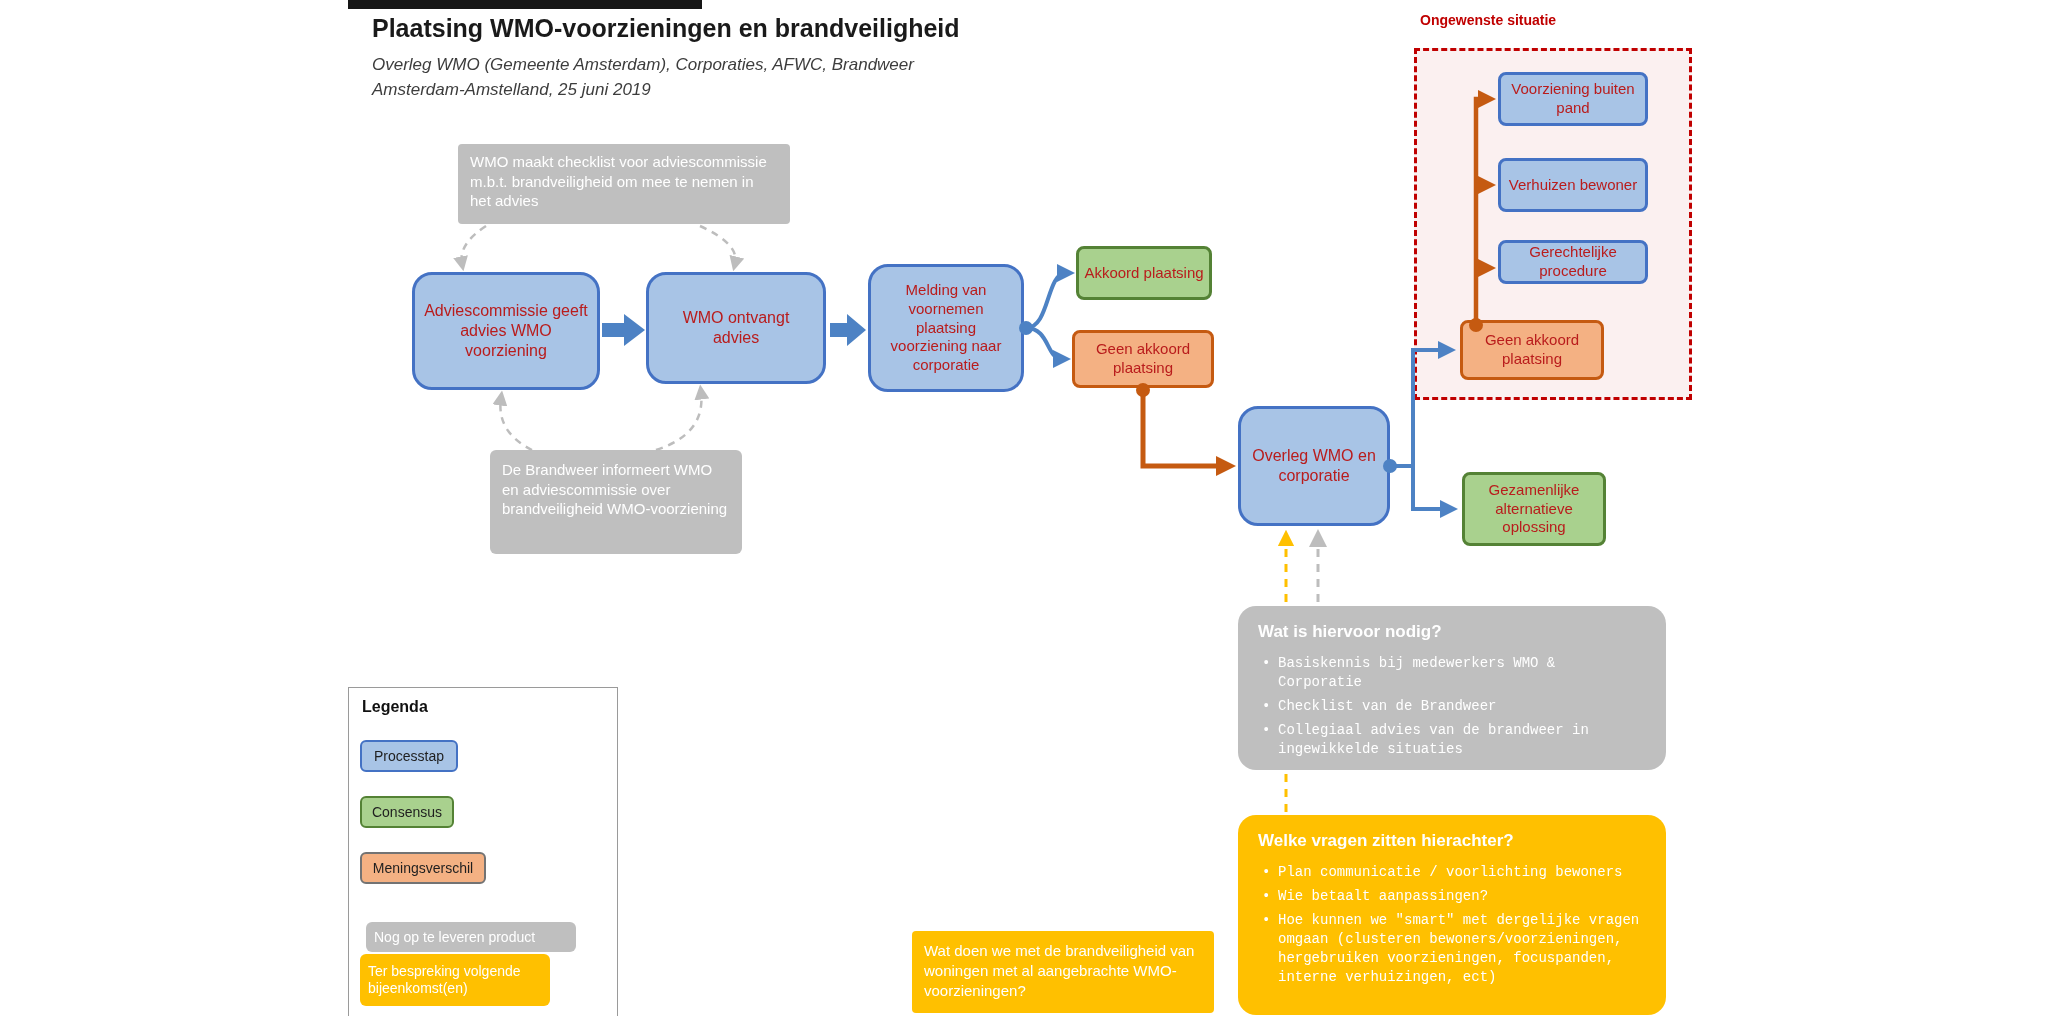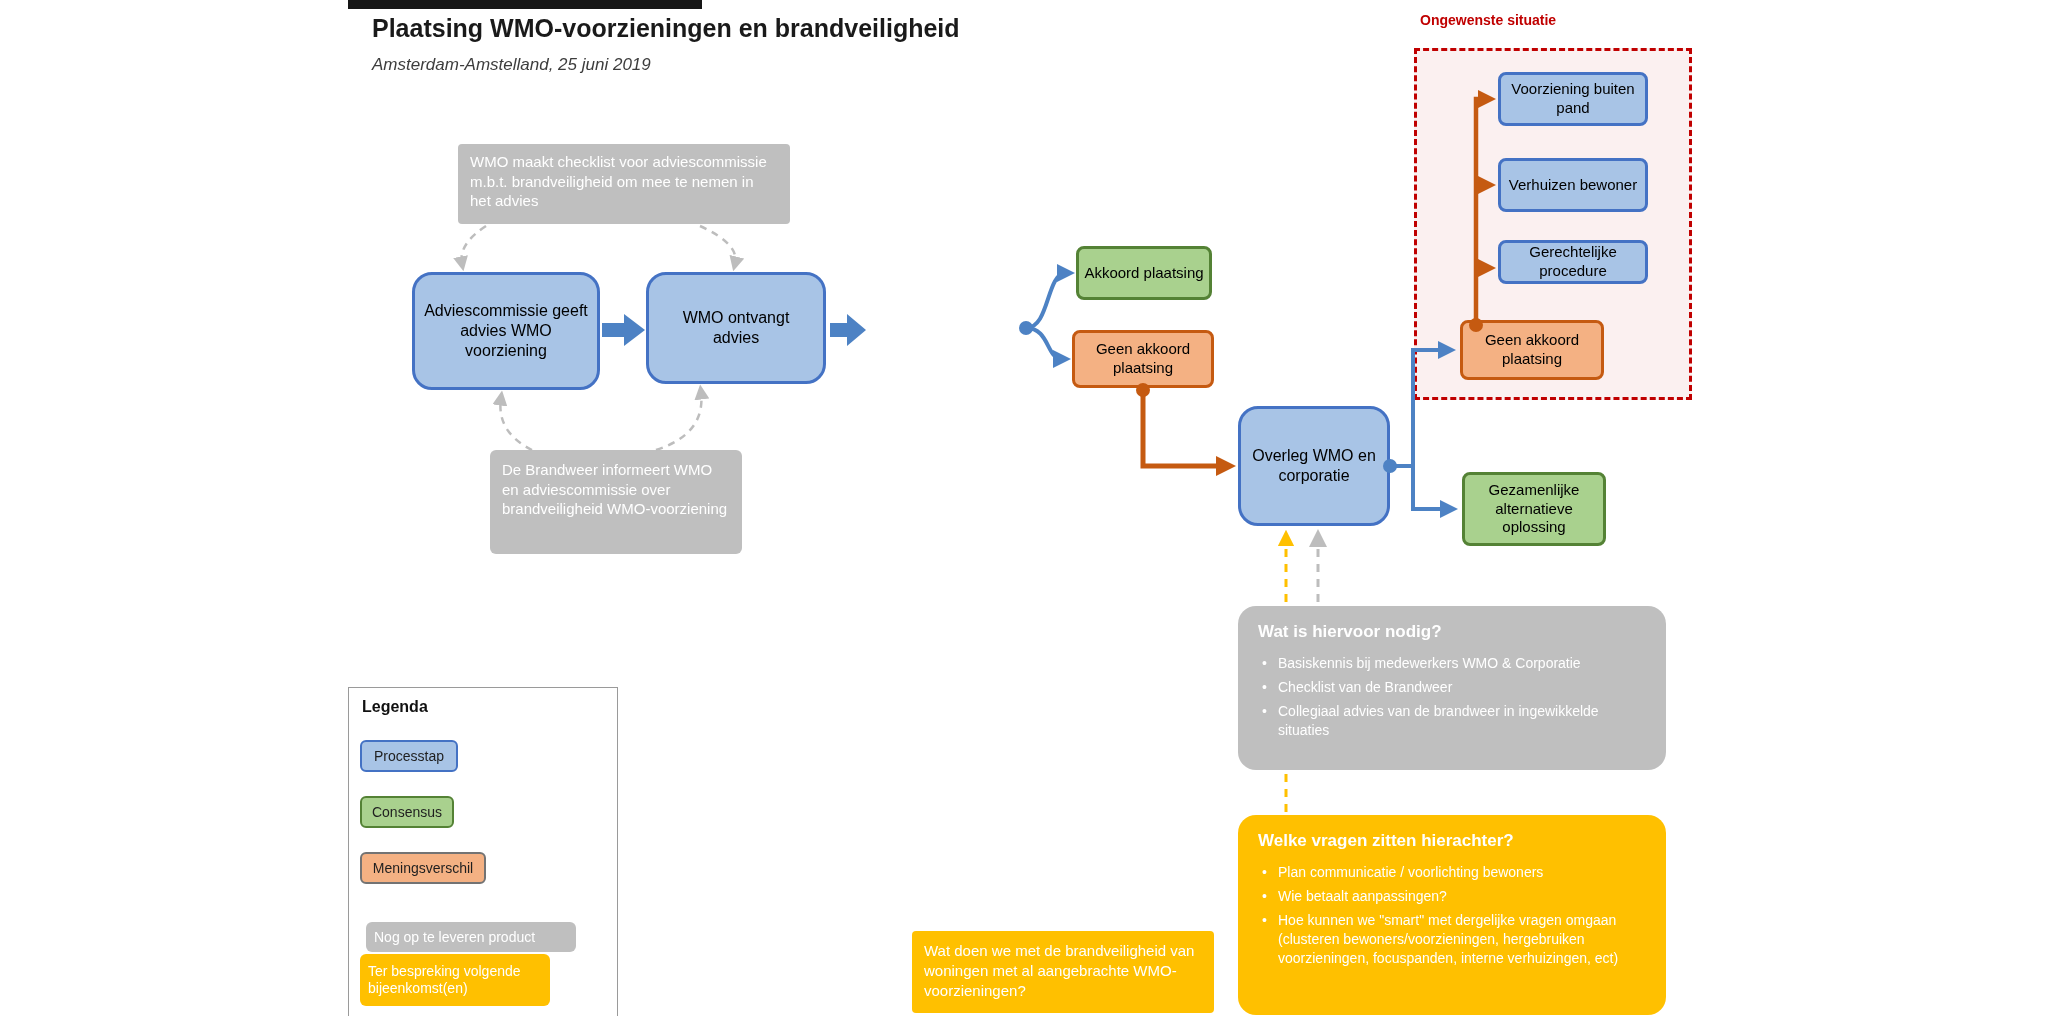--- a/index.html
+++ b/index.html
@@ -5,21 +5,21 @@
   * { margin:0; padding:0; box-sizing:border-box; }
   html,body { background:#ffffff; font-family:"Liberation Sans", sans-serif; }
   .canvas { position:relative; width:2048px; height:1016px; background:#ffffff; overflow:hidden; }
   .abs { position:absolute; }
 
   .top-strip { left:348px; top:0; width:354px; height:9px; background:#161616; }
 
   .title { left:372px; top:14px; font-size:25px; font-weight:bold; color:#1a1a1a; }
   .subtitle { left:372px; top:52px; font-size:17px; font-style:italic; color:#3d3d3d; line-height:25px; }
 
-  .box { display:flex; align-items:center; justify-content:center; text-align:center; color:#000000; line-height:1.25; }
+  .box { display:flex; align-items:center; justify-content:center; text-align:center; color:#b91c1c; line-height:1.25; }
   .box-process { background:#A8C4E6; border:3px solid #4472C4; }
   .box-consensus { background:#A9D18E; border:3px solid #548235; }
   .box-orange { background:#F4B183; border:3px solid #C55A11; }
 
   .step1 { left:412px; top:272px; width:188px; height:118px; border-radius:20px; font-size:16px; padding:6px; }
   .step2 { left:646px; top:272px; width:180px; height:112px; border-radius:20px; font-size:16px; padding:10px; }
   .step3 { left:868px; top:264px; width:156px; height:128px; border-radius:20px; font-size:15px; padding:6px; }
   .akkoord { left:1076px; top:246px; width:136px; height:54px; border-radius:8px; font-size:15px; padding:4px; }
   .geen1 { left:1072px; top:330px; width:142px; height:58px; border-radius:8px; font-size:15px; padding:4px; }
   .overleg { left:1238px; top:406px; width:152px; height:120px; border-radius:20px; font-size:16px; padding:6px; }
@@ -31,21 +31,21 @@
 
   .red-zone { left:1414px; top:48px; width:278px; height:352px; border:3px dashed #C00000; background:rgba(192,0,0,0.06); }
   .red-label { left:1420px; top:12px; font-size:14px; font-weight:bold; color:#C00000; }
 
   .note-gray { background:#BFBFBF; color:#ffffff; line-height:1.3; }
   .note-top { left:458px; top:144px; width:332px; height:80px; padding:8px 12px; font-size:15px; border-radius:4px; }
   .note-bottom { left:490px; top:450px; width:252px; height:104px; padding:10px 12px; font-size:15px; border-radius:6px; }
 
   .panel { color:#ffffff; border-radius:18px; }
   .panel-title { font-size:17px; font-weight:bold; margin-bottom:12px; }
-  .panel ul { list-style:none; font-size:14px; }
+  .panel ul { list-style:none; font-size:14px;font-family:Liberation Mono, monospace; }
   .panel li { position:relative; padding-left:20px; margin-bottom:5px; line-height:19px; }
   .panel li::before { content:"\2022"; position:absolute; left:4px; }
   .panel-nodig { left:1238px; top:606px; width:428px; height:164px; background:#BFBFBF; padding:16px 20px; }
   .panel-vragen { left:1238px; top:815px; width:428px; height:200px; background:#FFC000; padding:16px 20px; }
 
   .q-box { left:912px; top:931px; width:302px; height:82px; background:#FFC000; color:#ffffff; font-size:15px; padding:10px 12px; border-radius:4px; line-height:20px; }
 
   .legend { left:348px; top:687px; width:270px; height:340px; border:1px solid #9a9a9a; background:#ffffff; }
   .legend-title { left:362px; top:698px; font-size:16px; font-weight:bold; color:#111111; }
   .chip { display:flex; align-items:center; justify-content:center; text-align:center; font-size:14px; color:#1f1f1f; border-radius:6px; line-height:1.2; }
@@ -59,31 +59,33 @@
 </style>
 </head>
 <body>
 
 <div class="canvas">
 
   <div class="abs top-strip"></div>
 
   <div class="abs title">Plaatsing WMO-voorzieningen en brandveiligheid</div>
   <div class="abs subtitle">
+    <div>Overleg WMO (Gemeente Amsterdam), Corporaties, AFWC, Brandweer</div>
     <div>Amsterdam-Amstelland,  25 juni 2019</div>
   </div>
 
   <div class="abs red-zone"></div>
   <div class="abs red-label">Ongewenste situatie</div>
 
   <div class="abs note-gray note-top">WMO maakt checklist voor adviescommissie  m.b.t. brandveiligheid om mee te nemen in het advies</div>
   <div class="abs note-gray note-bottom">De Brandweer informeert WMO en adviescommissie over brandveiligheid WMO-voorziening</div>
 
   <div class="abs box box-process step1">Adviescommissie geeft advies WMO voorziening</div>
   <div class="abs box box-process step2">WMO ontvangt advies</div>
+  <div class="abs box box-process step3">Melding van voornemen plaatsing voorziening naar corporatie</div>
   <div class="abs box box-consensus akkoord">Akkoord plaatsing</div>
   <div class="abs box box-orange geen1">Geen akkoord plaatsing</div>
   <div class="abs box box-process overleg">Overleg WMO en corporatie</div>
   <div class="abs box box-consensus gezamenlijk">Gezamenlijke alternatieve oplossing</div>
 
   <div class="abs box box-orange geen2">Geen akkoord plaatsing</div>
   <div class="abs box box-process vbp">Voorziening buiten pand</div>
   <div class="abs box box-process vb">Verhuizen bewoner</div>
   <div class="abs box box-process gp">Gerechtelijke procedure</div>
 

